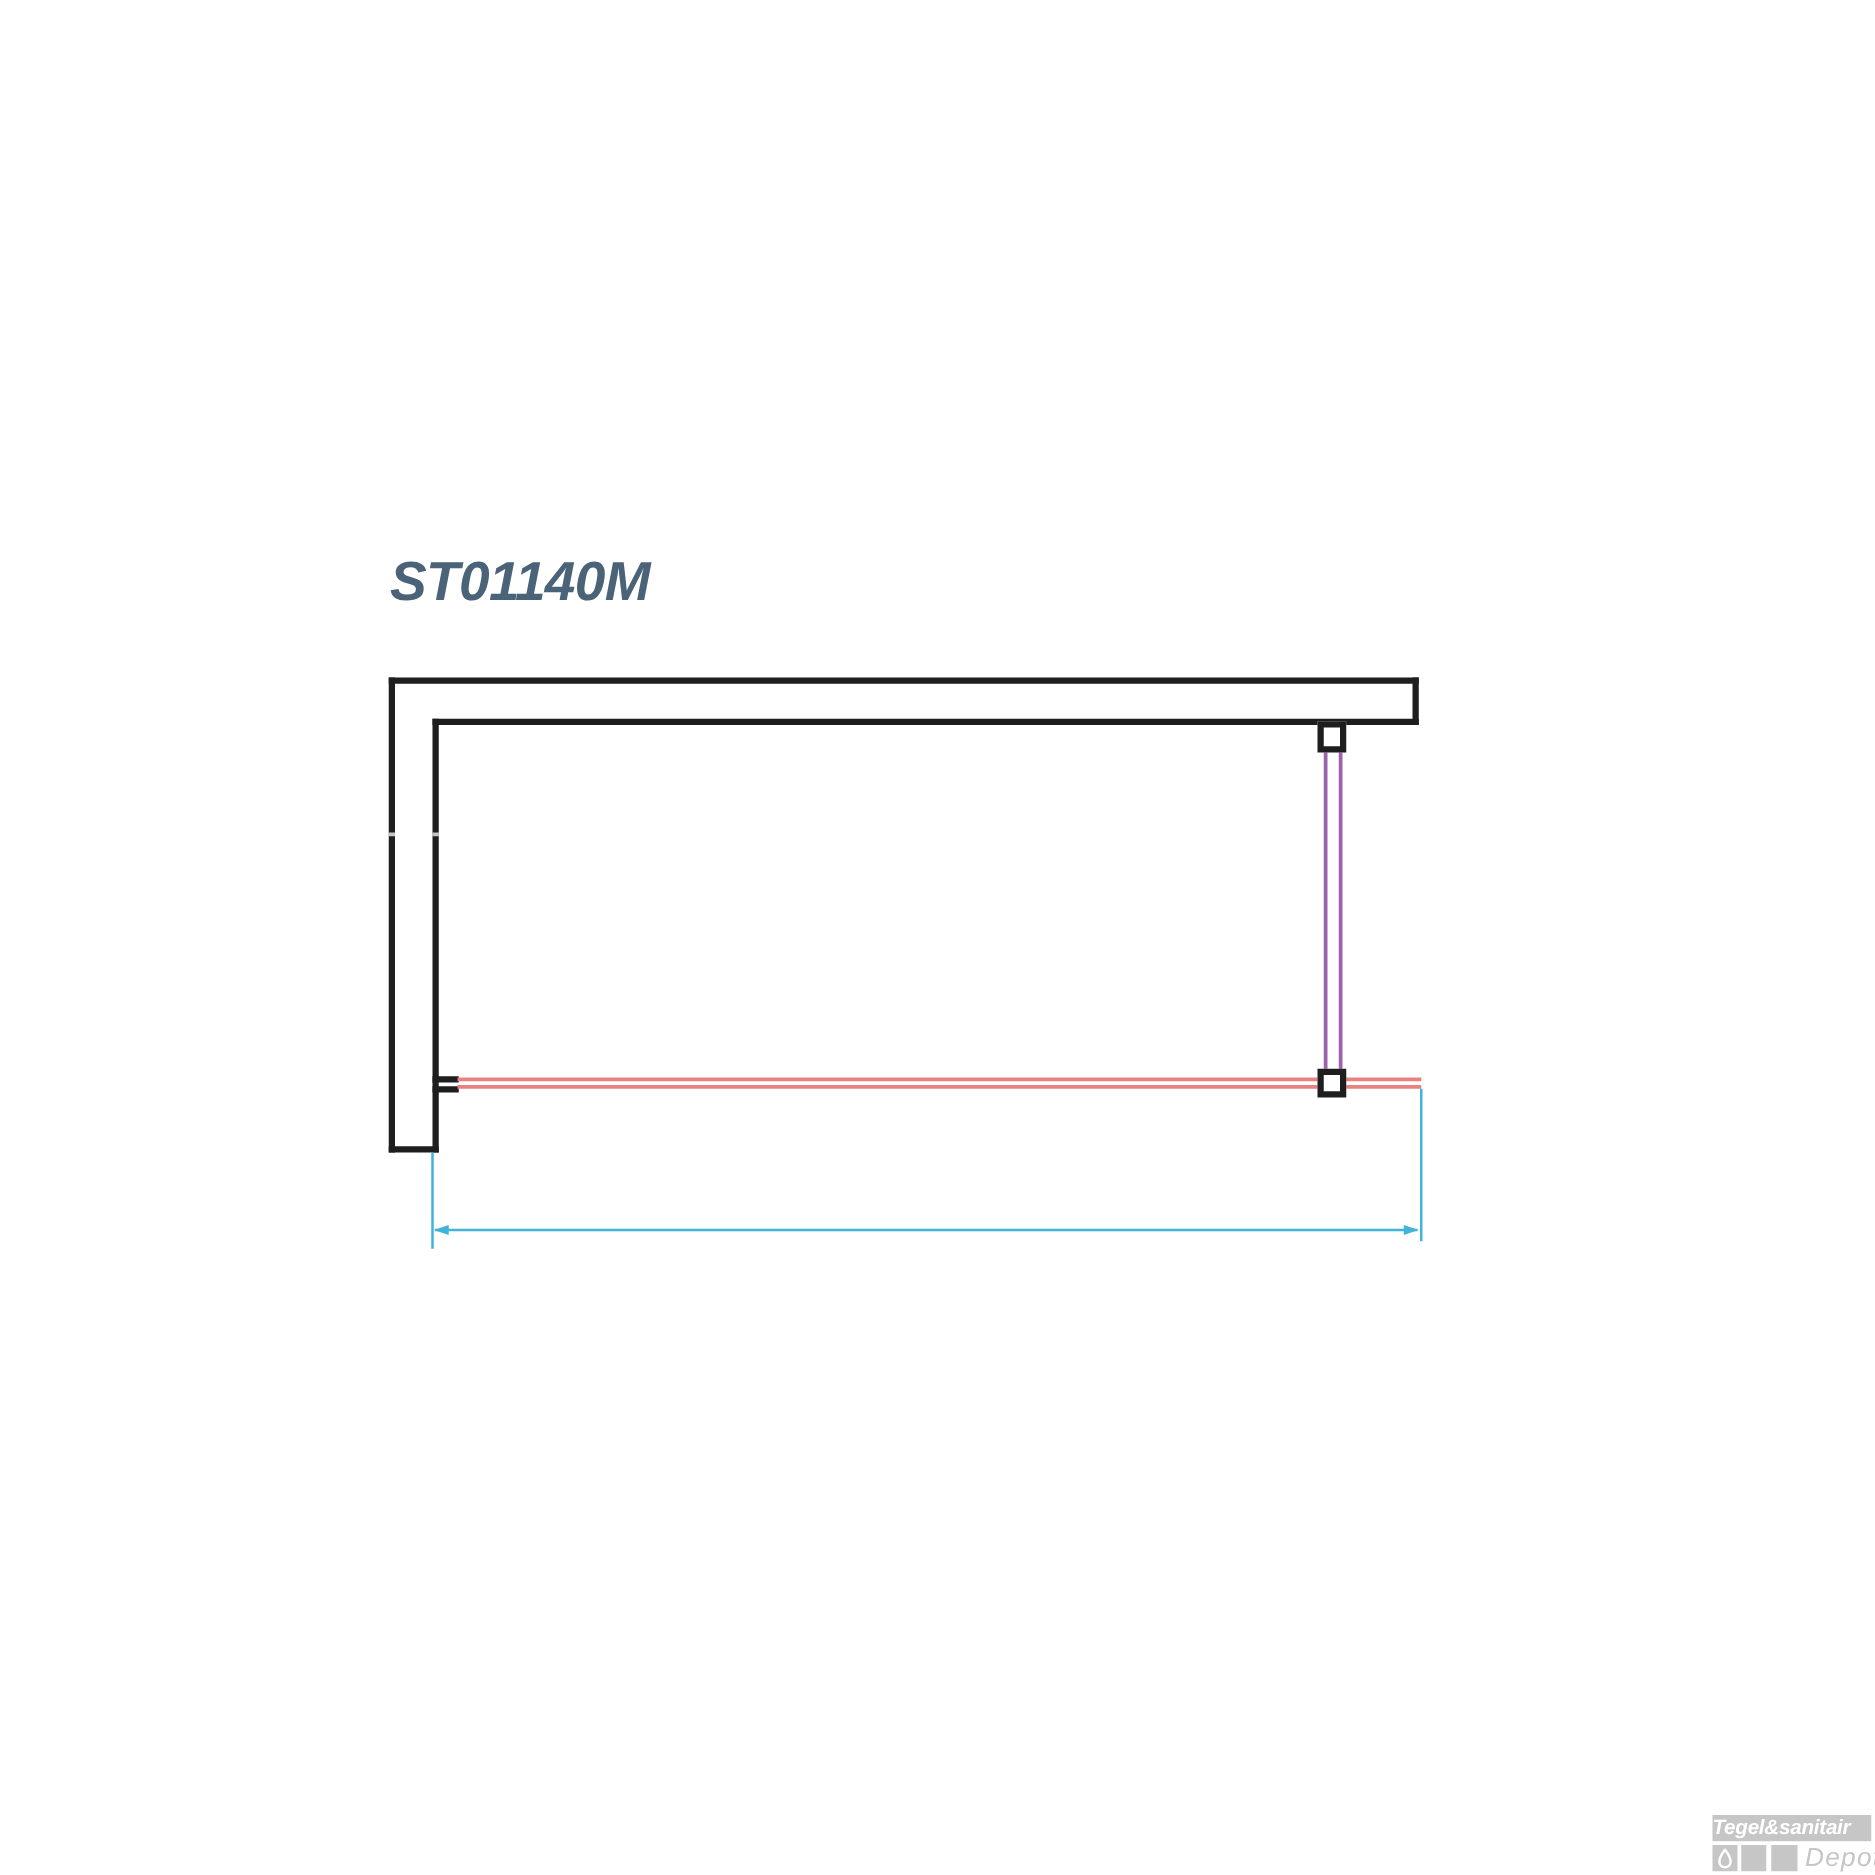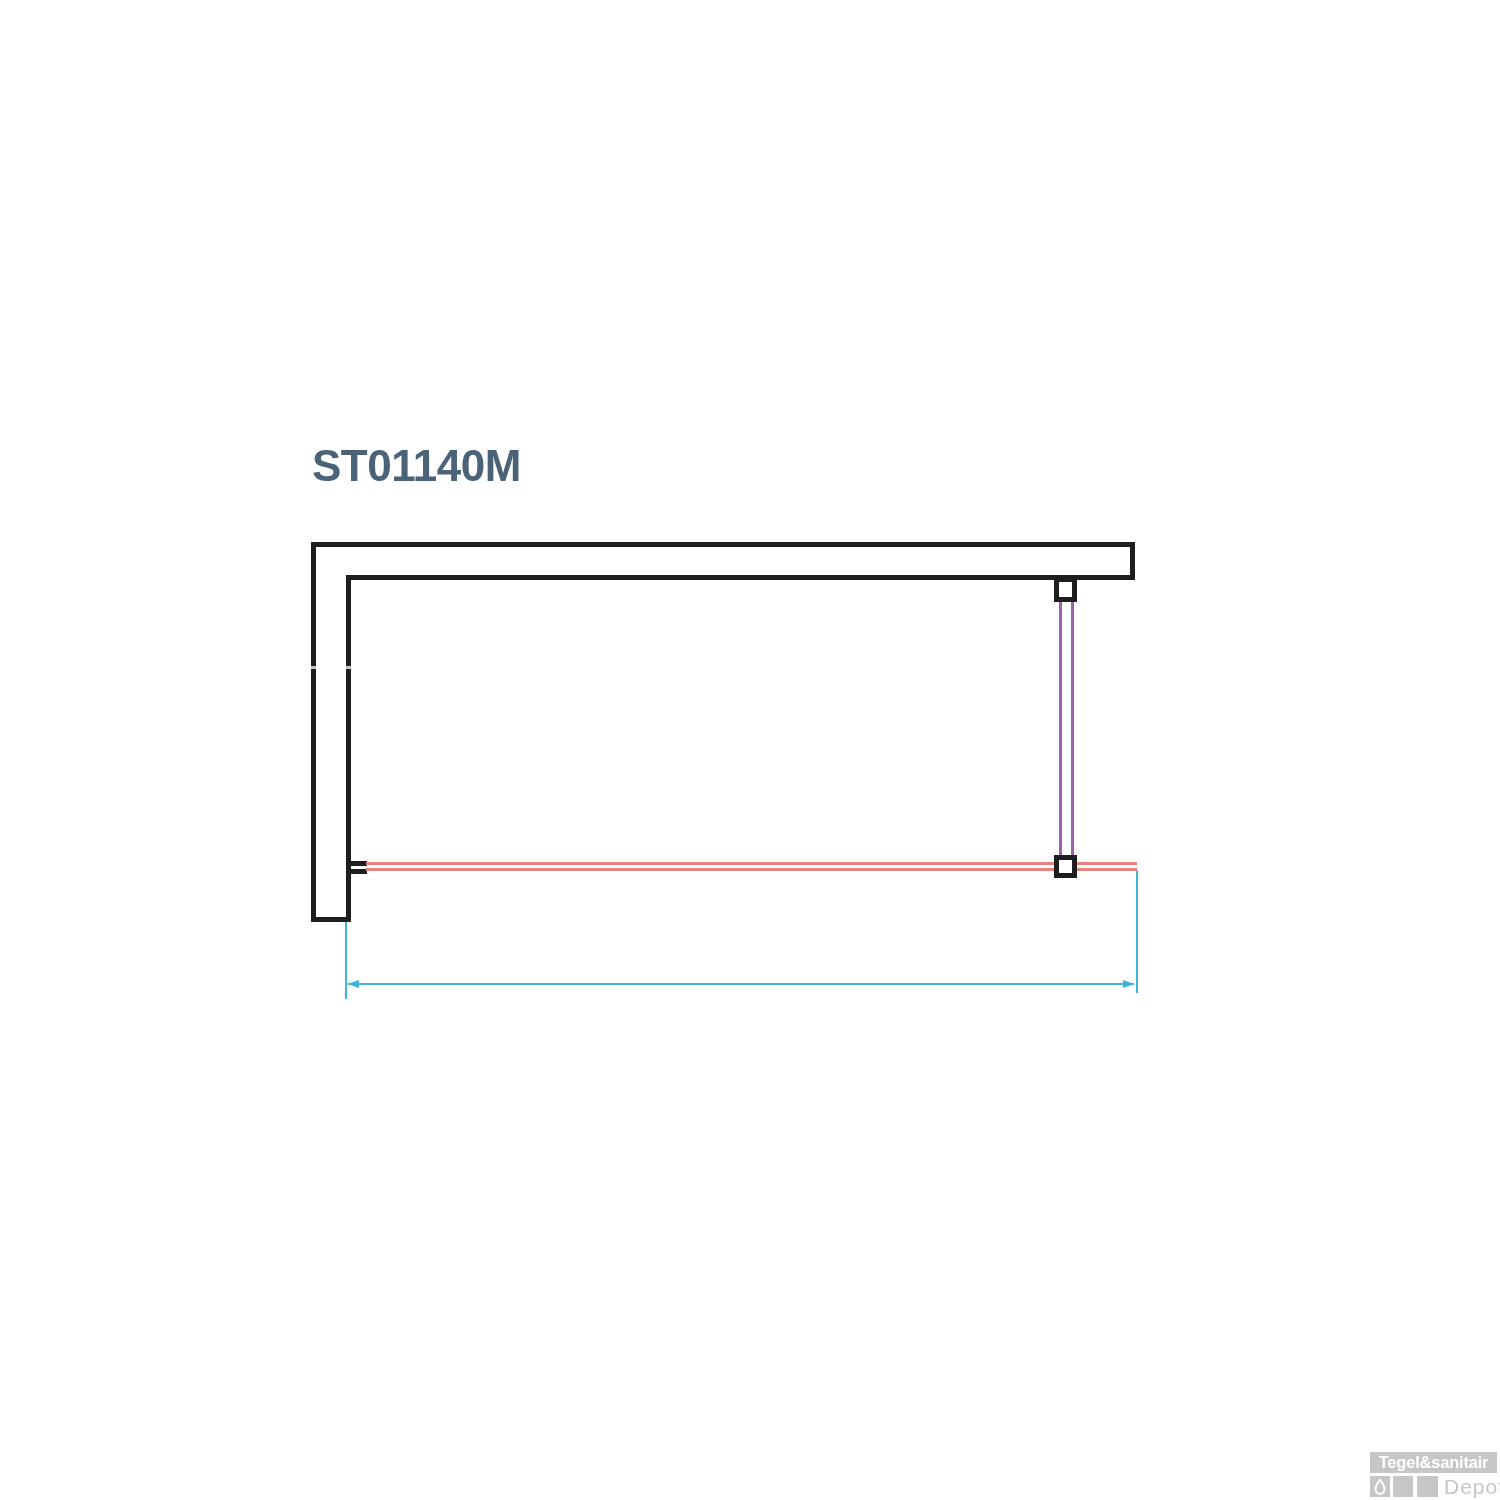--- a/index.html
+++ b/index.html
@@ -2,20 +2,21 @@
 <html style="--wall: #1e1e1e; --glass: #ea8181; --stabilizer: #9c63ac; --dimension: #41b4da; --title: #4a6378; --logo_gray: #c6c6c6;"><head>
 <meta charset="utf-8">
 <style>
   html,body{margin:0;padding:0;background:#fff;}
   .canvas{
     position:relative;
     width:1500px;height:1500px;
     background:#fff;
     overflow:hidden;
     font-family:"Liberation Sans", sans-serif;
+    font-style:italic;
   }
   .abs{position:absolute;}
 
   
   .product-title{
     left:312px;top:444px;
     font-size:44px;font-weight:bold;
     letter-spacing:-0.5px;
     color:var(--title,#4a6378);
     line-height:1;
@@ -86,21 +87,21 @@
   }
 
   
   .brand-box{
     left:1370px;top:1452px;width:127px;height:21px;
     background:var(--logo_gray,#c6c6c6);
     color:#fff;
     font-weight:bold;
     font-size:16.5px;
     line-height:21px;
-    text-align:center;
+    text-align:left;
     letter-spacing:-0.2px;
     white-space:nowrap;
   }
   .logo-sq{
     width:20px;height:21px;top:1476px;
     background:var(--logo_gray,#c6c6c6);
   }
   .logo-sq-1{left:1370px;}
   .logo-sq-2{left:1393px;}
   .logo-sq-3{left:1417px;width:21px;}

